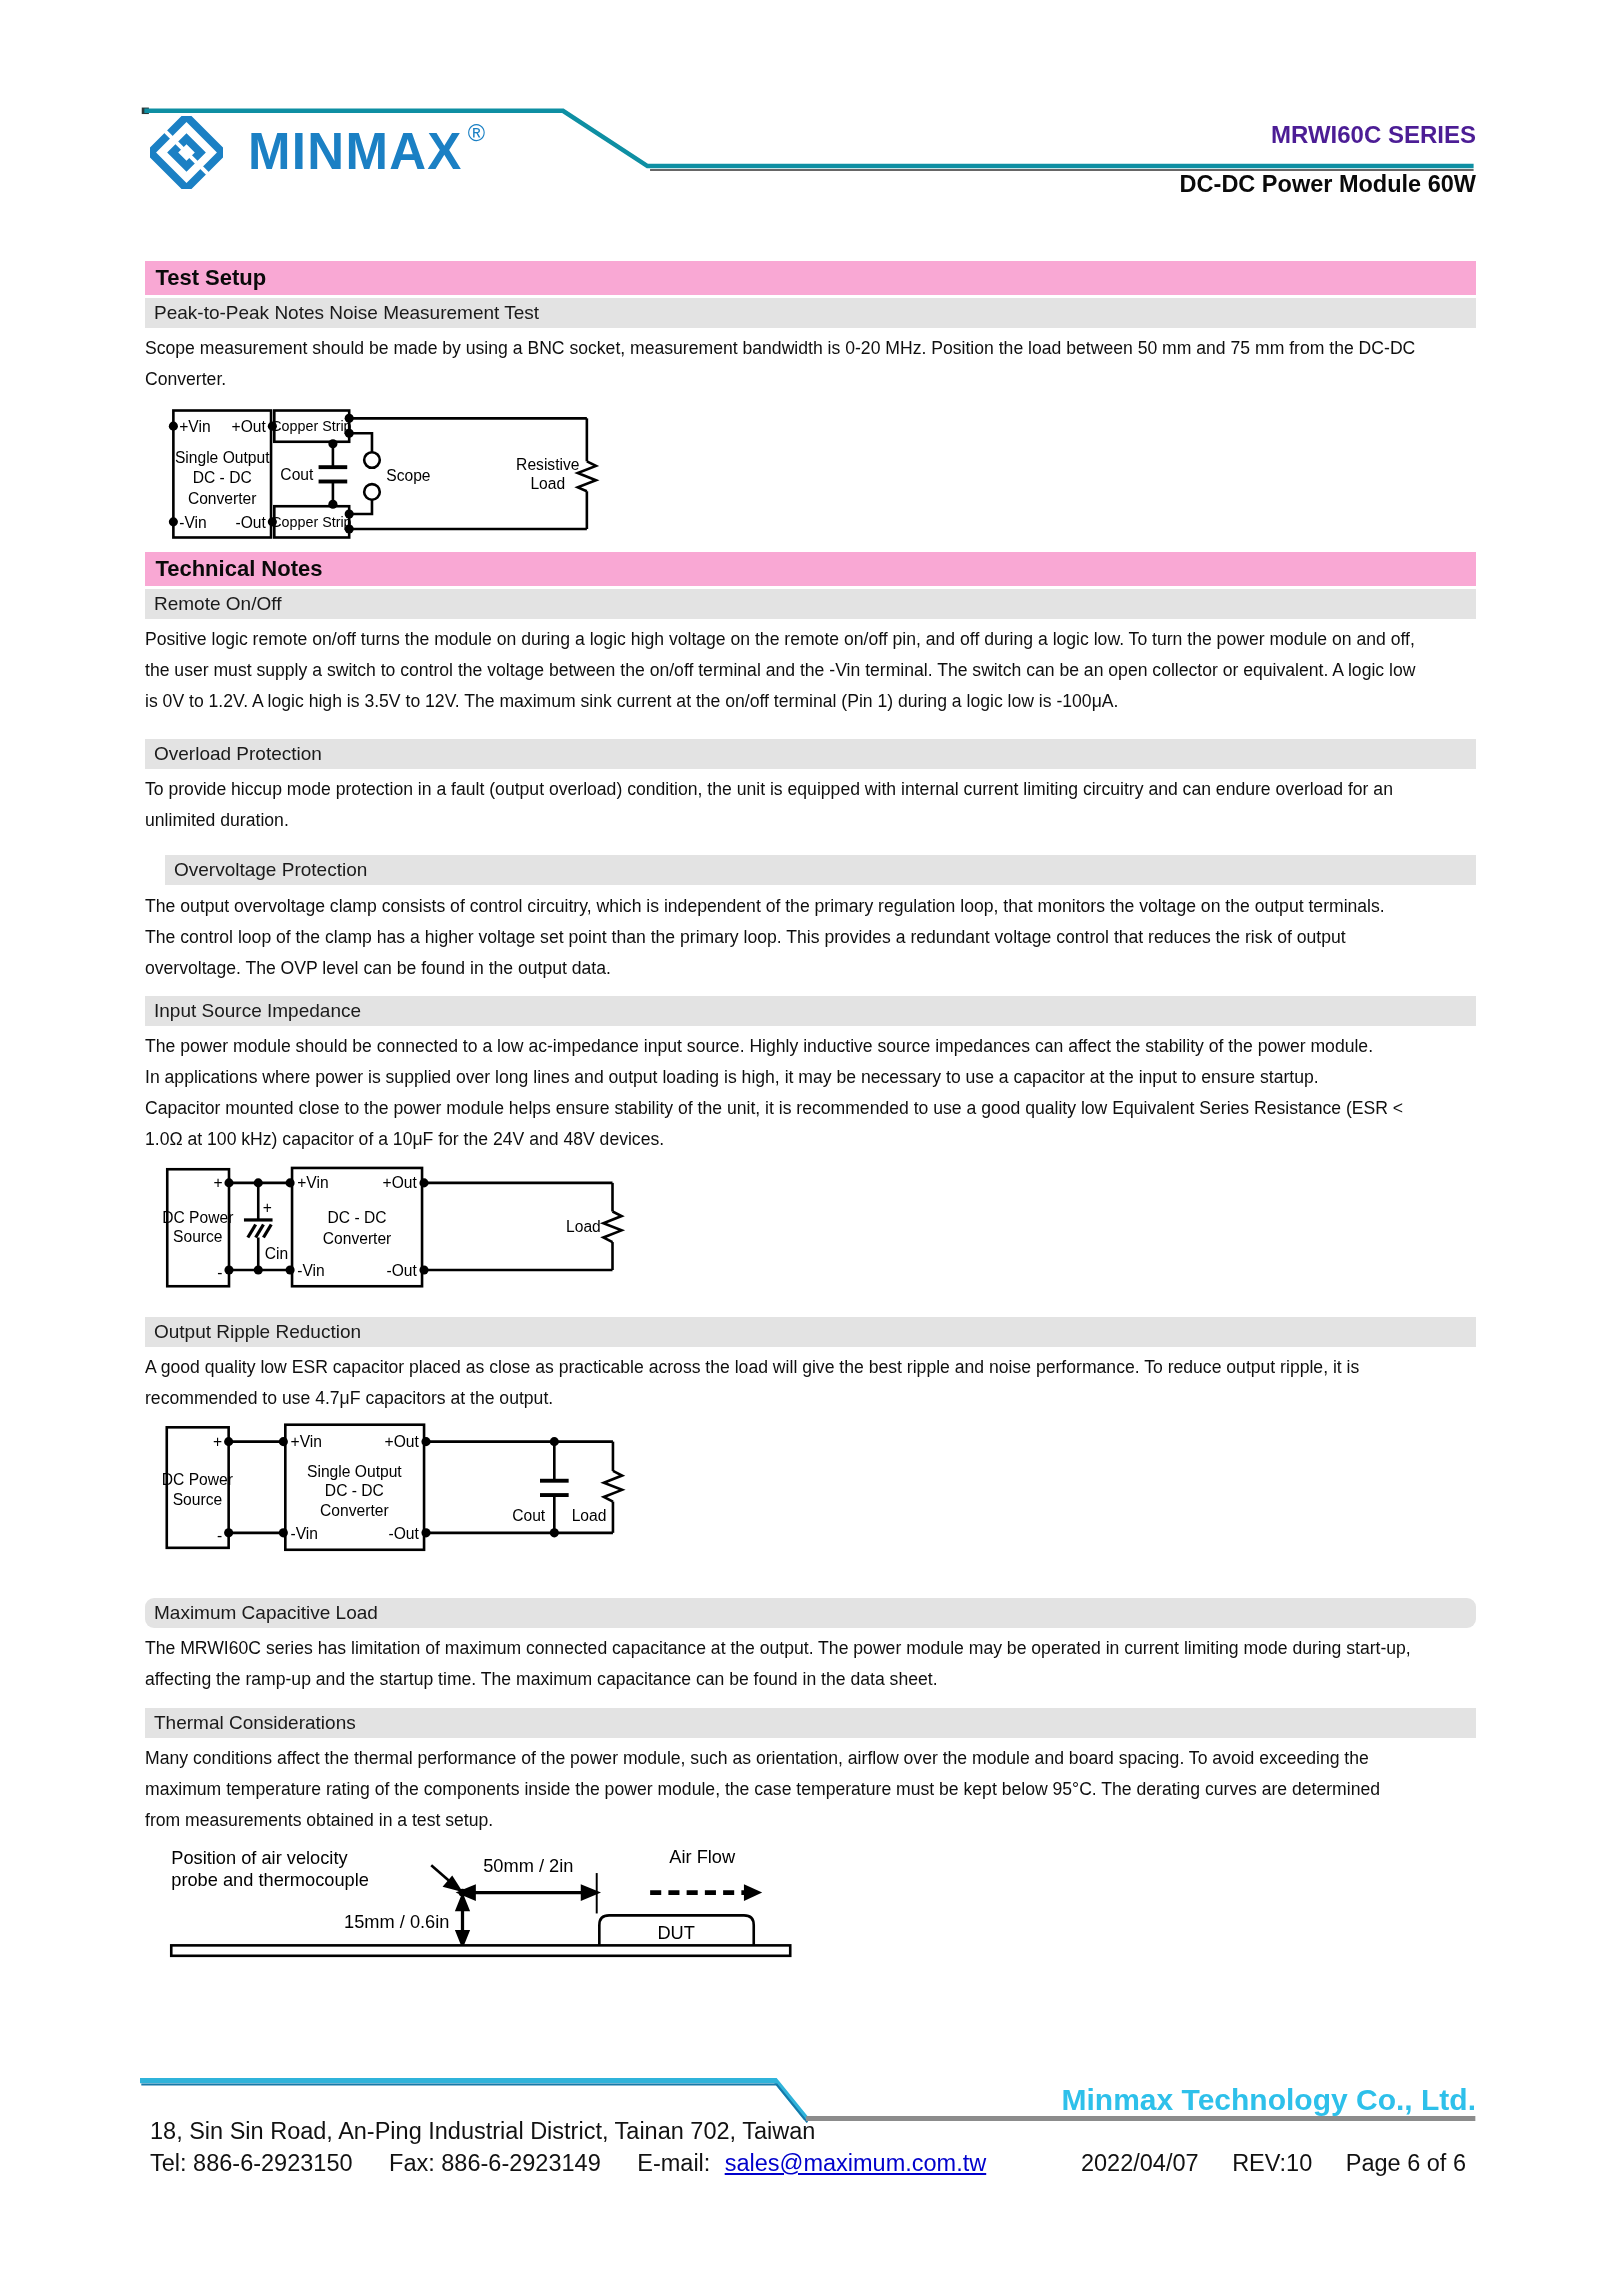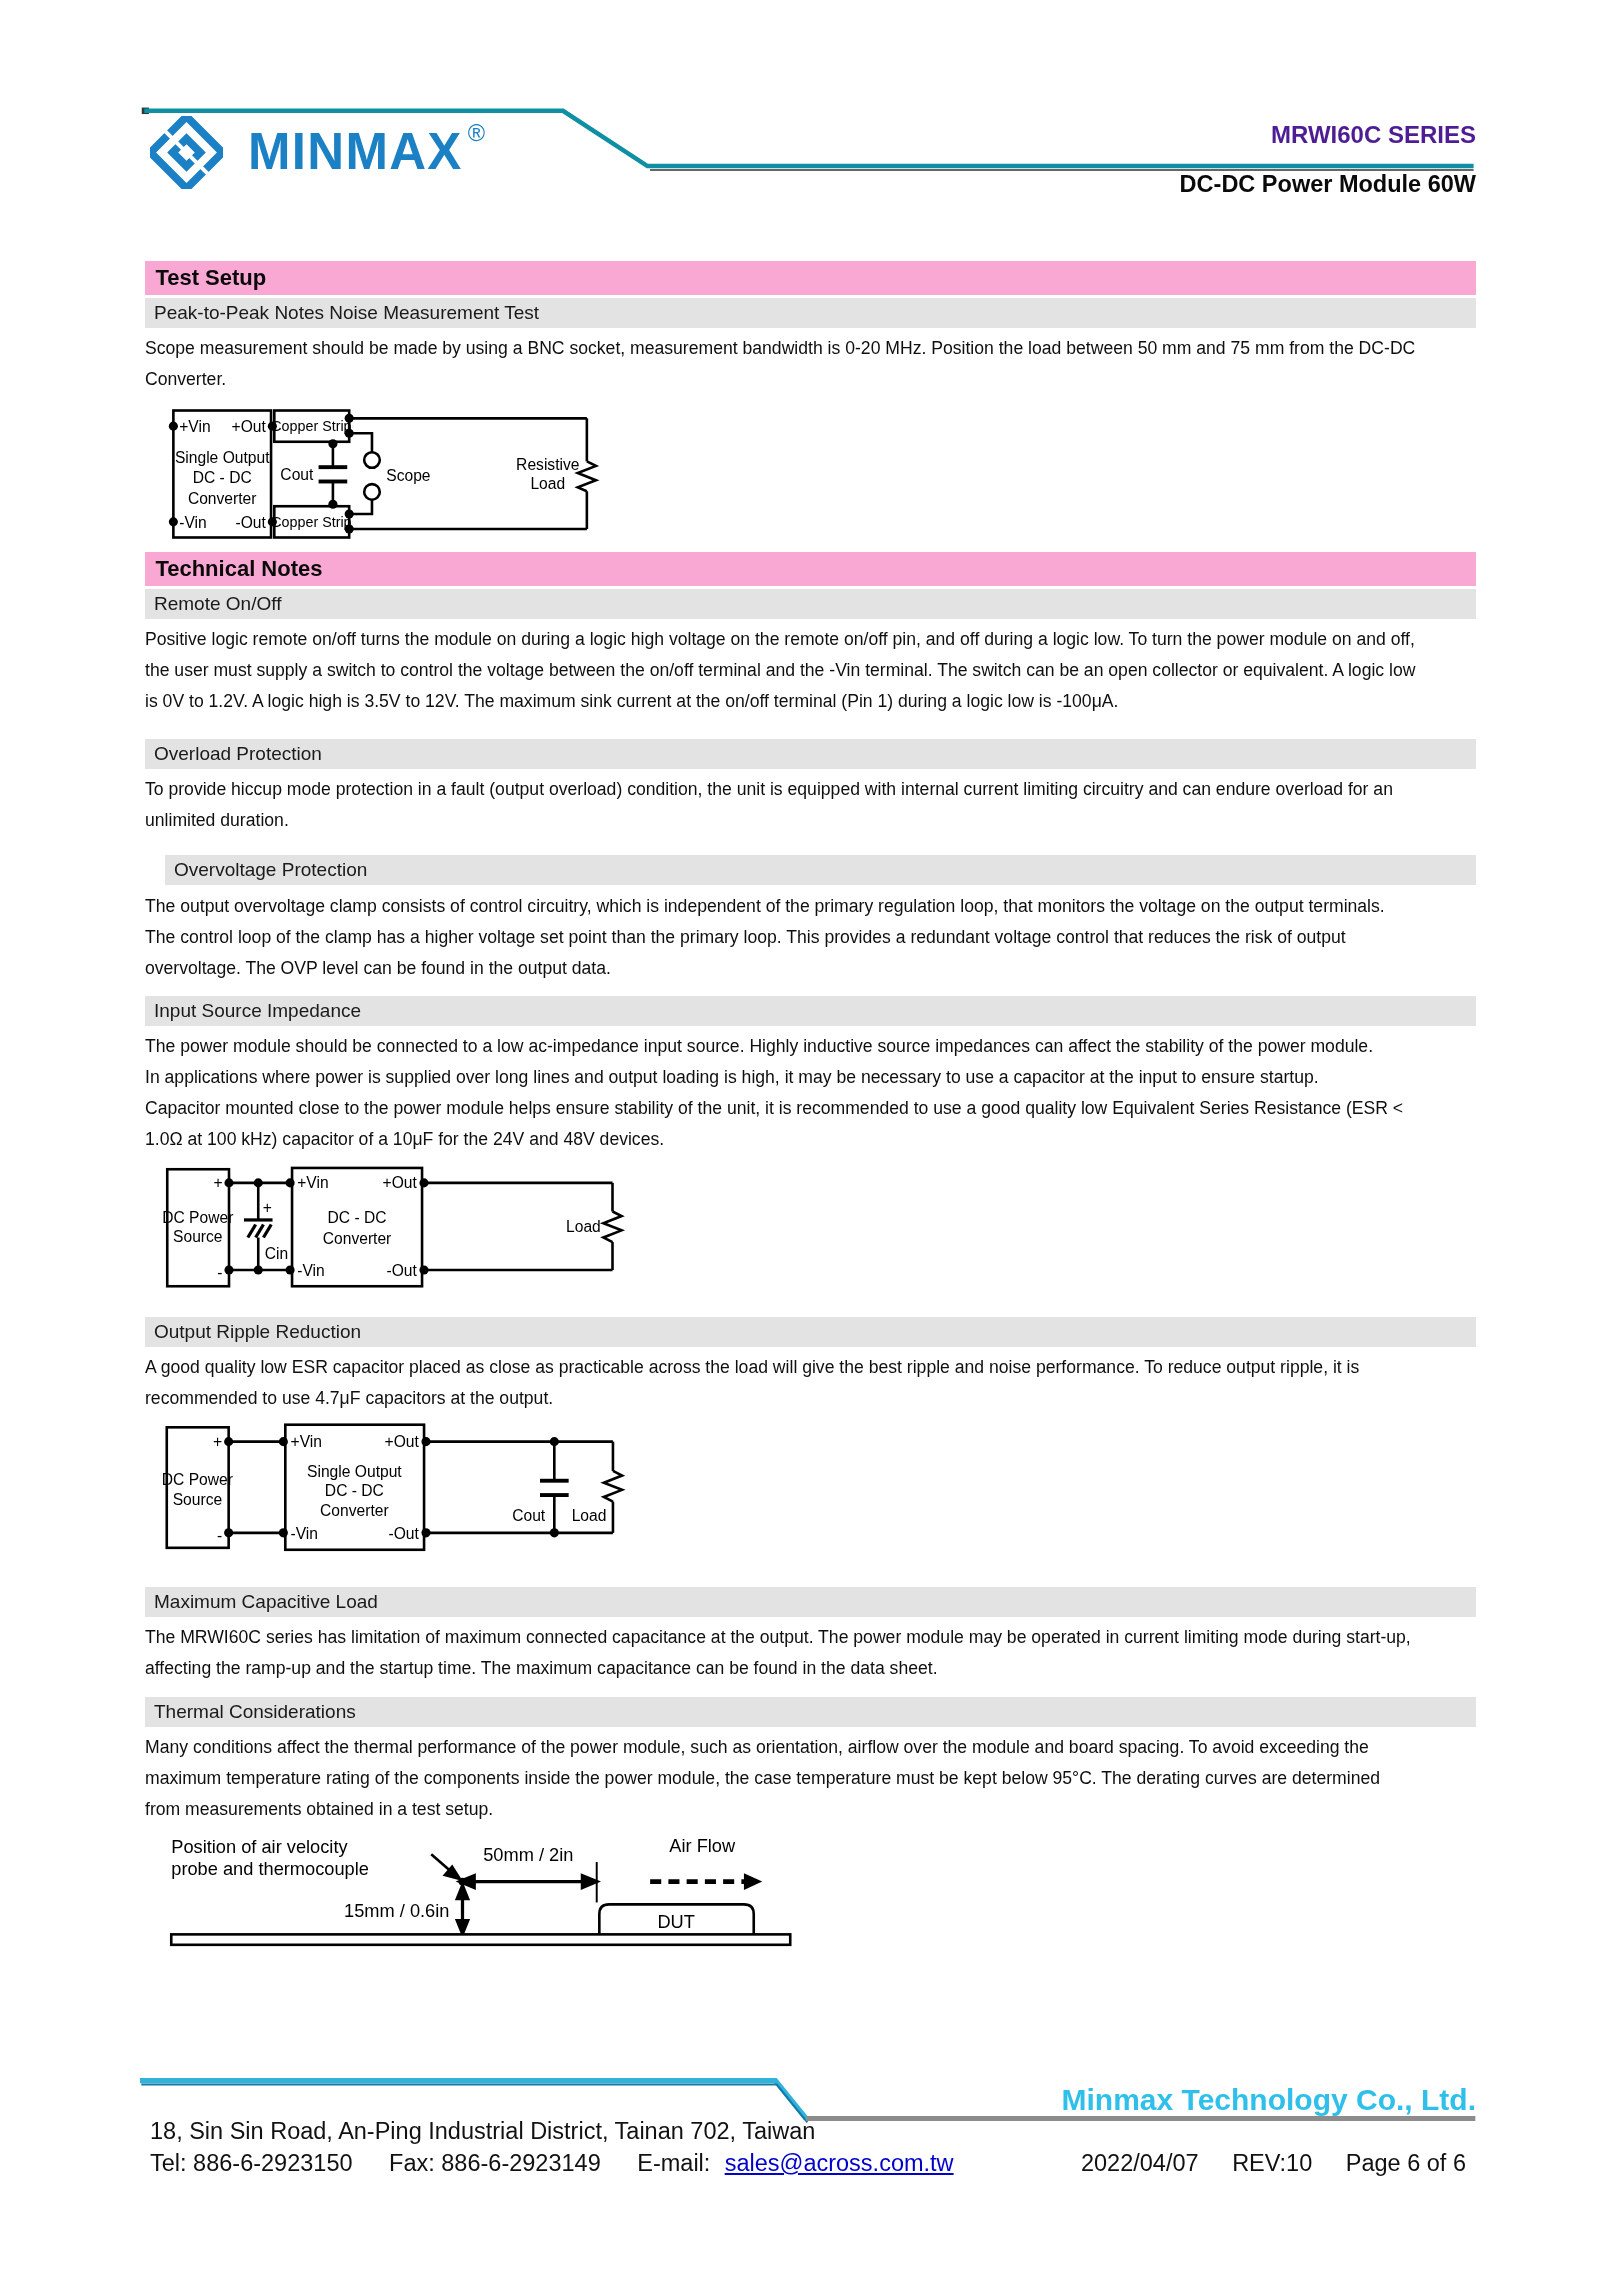--- a/index.html
+++ b/index.html
@@ -26,21 +26,21 @@
   .diag{position:relative;}
   .d1{margin-top:9px;margin-left:11.7px;}
   .d2{margin-top:10.4px;margin-left:11.7px;}
   .d3{margin-top:7.8px;margin-left:11.7px;}
   .dair{margin-top:6.5px;margin-left:23px;}
   .mt-tn{margin-top:6.5px;}
   .mt-overload{margin-top:21.5px;}
   .mt-overvolt{margin-top:19.6px;margin-left:20px;}
   .mt-imped{margin-top:12.4px;}
   .mt-ripple{margin-top:19.6px;}
-  .mt-maxcap{margin-top:26px;}
+  .mt-maxcap{margin-top:37px;border-radius:9px;}
   .mt-thermal{margin-top:13px;}
   
   svg text{font-family:"Liberation Sans",sans-serif;fill:#000;}
   .dtxt{font-size:24px;}
   .dtxt-s{font-size:22px;}
   .dtxt-a{font-size:28px;}
   
   .ftr-line{position:absolute;left:140px;top:2074px;}
   .ftr-company{position:absolute;right:140px;top:2083px;font-size:30px;font-weight:bold;color:#2ec0ea;}
   .ftr-address{position:absolute;left:150px;top:2118px;font-size:23.5px;color:#111;}
@@ -312,21 +312,21 @@
     </svg>
   </div>
 
   <div class="ftr-company">Minmax Technology Co., Ltd.</div>
   <div class="ftr-address">18, Sin Sin Road, An-Ping Industrial District, Tainan 702, Taiwan</div>
 
   <div class="ftr-contact">
     <span>Tel: 886-6-2923150</span>
     <span class="gap">Fax: 886-6-2923149</span>
     <span class="gap">E-mail:</span>
-    <a href="#" class="ftr-email">sales@across.com.tw</a>
+    <a href="#" class="ftr-email">sales@maximum.com.tw</a>
   </div>
 
   <div class="ftr-meta">
     <span>2022/04/07</span>
     <span>REV:10</span>
     <span>Page 6 of 6</span>
   </div>
 
 </div>
 

